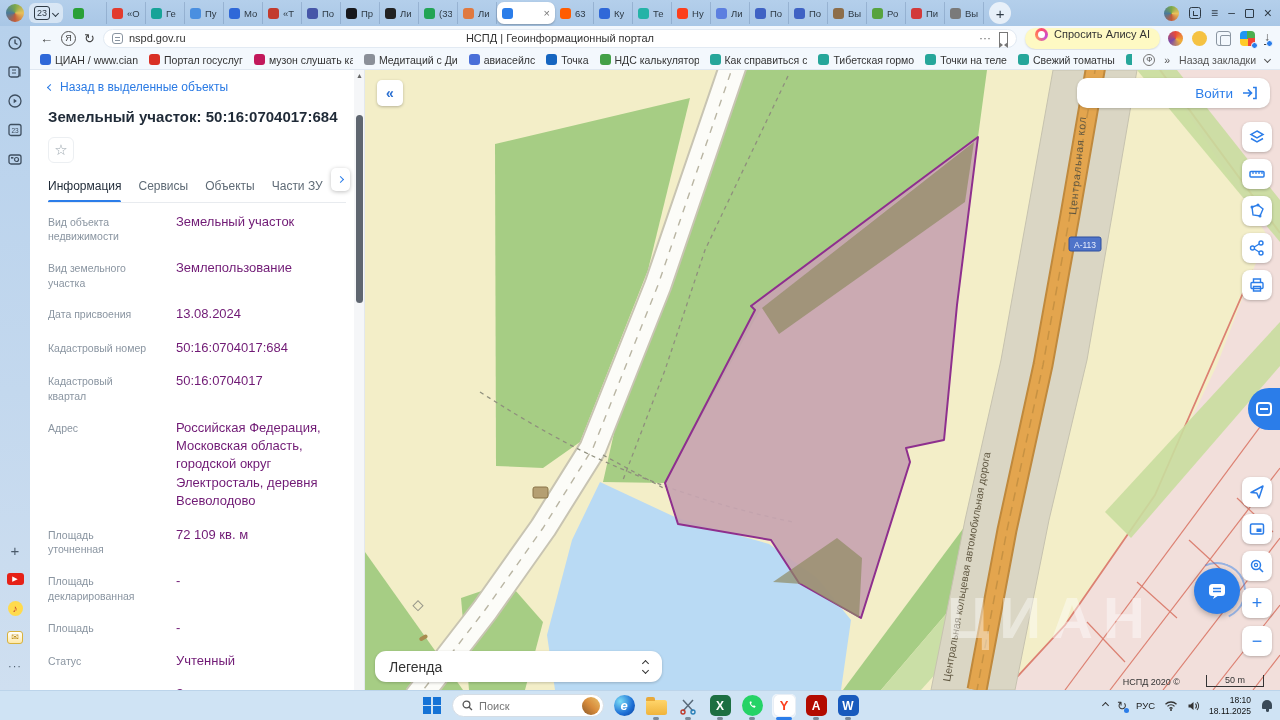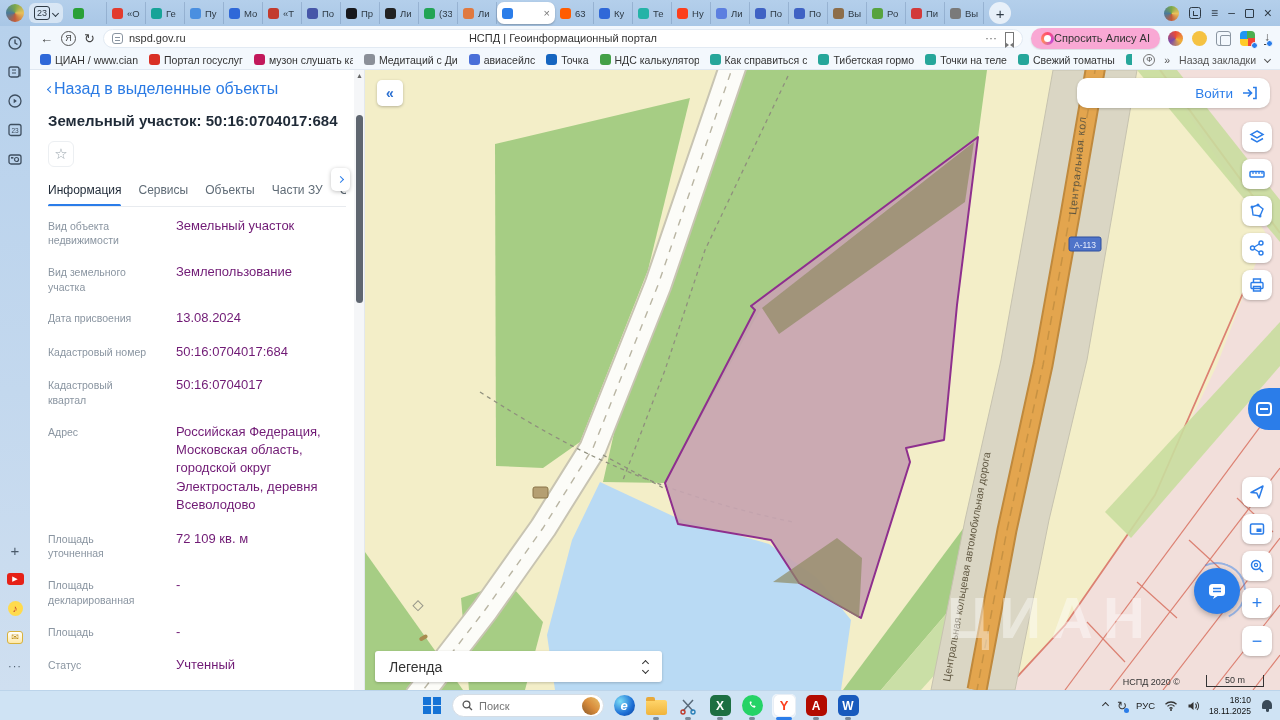--- a/index.html
+++ b/index.html
@@ -29,21 +29,21 @@
 .tbico{font-size:13px;color:#444;cursor:pointer;line-height:1}
 .ycircle{width:15px;height:15px;border:1.4px solid #555;border-radius:50%;font-size:9px;color:#444;display:flex;align-items:center;justify-content:center;cursor:pointer}
 .urlbox{flex:1;height:19px;background:#fff;border:1px solid #e2eaf3;border-radius:10px;display:flex;align-items:center;padding:0 8px;position:relative}
 .siteico{width:11px;height:11px;border:1.3px solid #8a95a1;border-radius:3px;margin-right:6px;position:relative}
 .siteico::after{content:"";position:absolute;left:2px;top:3px;right:2px;border-top:1.2px solid #8a95a1;box-shadow:0 3px 0 #8a95a1}
 .url{font-size:11px;color:#333}
 .ptitle-center{position:absolute;left:0;right:0;text-align:center;font-size:11px;color:#333;pointer-events:none}
 .urlright{margin-left:auto;display:flex;align-items:center;gap:8px;font-size:12px;color:#666}
 .ribbon{width:9px;height:12px;border:1.3px solid #777;border-bottom:none;position:relative}
 .ribbon::after{content:"";position:absolute;left:-1px;bottom:-4px;border:4px solid #777;border-top-width:0;border-left-color:transparent;border-right-color:transparent;border-bottom-color:transparent;border-top:3px solid transparent;width:9px;border-left:4.5px solid #777;border-right:4.5px solid #777;border-bottom:3px solid transparent;box-sizing:border-box}
-.alice{display:flex;align-items:center;background:#f9a8d4;border-radius:11px;height:21px;padding:0 10px;box-shadow:0 1px 2px rgba(0,0,0,.12);cursor:pointer}
+.alice{display:flex;align-items:flex-start;gap:6px;background:#fef9c3;border-radius:11px;height:21px;padding:0 10px;box-shadow:0 1px 2px rgba(0,0,0,.12);cursor:pointer}
 .alice .aico{width:13px;height:13px;border-radius:50%;background:conic-gradient(#ff4d6d,#c94bd6,#ff8a5c,#ff4d6d);position:relative}
 .alice .aico::after{content:"";position:absolute;inset:3px;background:#fff;border-radius:50%}
 .alice span{font-size:11px;color:#333}
 .exts{display:flex;align-items:center;gap:9px}
 .ext{width:15px;height:15px;border-radius:4px;cursor:pointer;position:relative}
 .ext1{background:conic-gradient(#e84a3a,#f0b23a,#7a4aa8,#e84a3a);border-radius:50%}
 .ext2{background:#f5c242;border-radius:50%}
 .ext3{border:1.3px solid #8a95a1;border-radius:3px}
 .ext3::after{content:"";position:absolute;left:3px;top:3px;width:9px;height:9px;border:1.3px solid #8a95a1;border-radius:2px;background:#f3f8fd}
 .ext4{background:conic-gradient(#4caf50 0 25%,#f44336 0 50%,#ffca28 0 75%,#2196f3 0)}
@@ -63,21 +63,21 @@
 
 .rail{position:absolute;left:0;top:26px;bottom:30px;width:30px;background:linear-gradient(#b7d1ec,#c3d8ee 55%,#cfdff0);display:flex;flex-direction:column;align-items:center;padding:6px 0}
 .railbtn{width:22px;height:22px;margin-bottom:7px;display:flex;align-items:center;justify-content:center;cursor:pointer;color:#3f4f60}
 .rail .spacer{flex:1}
 .yt{width:17px;height:12px;background:#e62117;border-radius:3px;color:#fff;font-size:7px;display:flex;align-items:center;justify-content:center}
 .ymusic{width:15px;height:15px;border-radius:50%;background:#ffdb4d;color:#c0392b;font-size:10px;display:flex;align-items:center;justify-content:center}
 .ymail{width:16px;height:13px;border-radius:3px;background:linear-gradient(#fff,#ffe9a8);border:1px solid #d8b23c;color:#b8860b;font-size:9px;display:flex;align-items:center;justify-content:center}
 
 .panel{position:absolute;left:30px;top:70px;width:335px;bottom:30px;background:#fff;border-right:1px solid #e3e8ee;overflow:hidden}
 .pinner{padding:10px 18px 0 18px}
-.backlink{display:flex;align-items:center;gap:1px;color:#2a7ae4;font-size:16px;cursor:pointer}
+.backlink{display:flex;align-items:center;gap:7px;color:#2a7ae4;font-size:12px;cursor:pointer}
 .ptitle{margin-top:14px;font-size:15px;font-weight:bold;color:#1f2a37}
 .star{margin-top:12px;width:26px;height:26px;border:1px solid #eceff2;border-radius:6px;display:flex;align-items:center;justify-content:center;color:#9aa5ad;font-size:15px;cursor:pointer}
 .ptabs{margin-top:16px;display:flex;gap:17px;border-bottom:1px solid #e8ebef;padding-bottom:9px;position:relative;overflow:hidden;white-space:nowrap}
 .ptab{font-size:12px;color:#5f6b76;cursor:pointer;position:relative;flex:0 0 auto}
 .ptab.active{color:#1f2a37}
 .ptab.active::after{content:"";position:absolute;left:0;right:0;bottom:-10px;height:3px;background:#2b7de9;border-radius:2px}
 .ptab-more{position:absolute;right:14px;top:98px;width:19px;height:23px;background:#fff;border-radius:5px;box-shadow:0 1px 4px rgba(0,0,0,.25);display:flex;align-items:center;justify-content:center;color:#2b7de9;cursor:pointer;z-index:3}
 .fields{margin-top:2px}
 .frow{display:grid;grid-template-columns:104px 1fr;gap:24px;padding:7.5px 0}
 .flabel{font-size:10.5px;color:#8a95a1;line-height:1.4;padding-top:2px}
@@ -90,21 +90,21 @@
 .map svg.base{position:absolute;inset:0}
 .mbtn{position:absolute;right:8px;width:30px;height:30px;background:#fff;border-radius:8px;box-shadow:0 1px 3px rgba(0,0,0,.25);display:flex;align-items:center;justify-content:center;cursor:pointer;color:#2b7de9;z-index:4}
 .collapse{position:absolute;left:12px;top:10px;width:26px;height:26px;background:#fff;border-radius:5px;box-shadow:0 1px 3px rgba(0,0,0,.25);display:flex;align-items:center;justify-content:center;color:#2a6fd1;font-size:14px;font-weight:bold;cursor:pointer;z-index:4}
 .login{position:absolute;right:10px;top:8px;width:193px;height:30px;background:#fff;border-radius:10px;box-shadow:0 1px 3px rgba(0,0,0,.2);display:flex;align-items:center;justify-content:flex-end;gap:8px;padding:0 12px;cursor:pointer;z-index:4}
 .login span{color:#2b7de9;font-size:13.5px}
 .pillhandle{position:absolute;right:0;top:318px;width:32px;height:42px;background:#2b7de9;border-radius:21px 0 0 21px;display:flex;align-items:center;justify-content:center;z-index:4;cursor:pointer}
 .pillhandle .pi{width:16px;height:14px;border:2px solid #fff;border-radius:4px;position:relative}
 .pillhandle .pi::after{content:"";position:absolute;left:2px;top:4px;width:8px;height:2px;background:#fff}
 .chatfab{position:absolute;right:40px;top:498px;width:46px;height:46px;border-radius:50%;background:#2b7de9;box-shadow:0 2px 6px rgba(0,0,0,.3);display:flex;align-items:center;justify-content:center;z-index:4;cursor:pointer}
 .chatfab::before{content:"";position:absolute;inset:-6px;border:2px solid rgba(43,125,233,.45);border-radius:50%;border-left-color:transparent;border-bottom-color:transparent;transform:rotate(20deg)}
-.legend{position:absolute;left:10px;bottom:8px;width:287px;height:31px;background:#fff;border-radius:3px;box-shadow:0 1px 3px rgba(0,0,0,.2);display:flex;align-items:center;padding:0 14px;z-index:4;cursor:pointer}
+.legend{position:absolute;left:10px;bottom:8px;width:287px;height:31px;background:#fff;border-radius:11px;box-shadow:0 1px 3px rgba(0,0,0,.2);display:flex;align-items:center;padding:0 14px;z-index:4;cursor:pointer}
 .legend span{font-size:14px;color:#333}
 .legchev{margin-left:auto;display:flex;flex-direction:column;gap:2px;color:#444}
 .attr{position:absolute;right:100px;bottom:3px;font-size:9px;color:#333;z-index:4}
 .scale{position:absolute;right:16px;bottom:3px;width:58px;border-left:1px solid #333;border-right:1px solid #333;border-bottom:1px solid #333;height:12px;font-size:9px;color:#333;text-align:center;z-index:4}
 
 .taskbar{position:absolute;left:0;right:0;bottom:0;height:30px;background:#cfe3f4;border-top:1px solid #bcd4ea;display:flex;align-items:center;justify-content:center;gap:8px;z-index:10}
 .tb-app{width:24px;height:24px;display:flex;align-items:center;justify-content:center;position:relative;cursor:pointer}
 .runbar{position:absolute;bottom:-2px;left:50%;transform:translateX(-50%);width:6px;height:2.5px;border-radius:2px;background:#7a8a99}
 .runbar.wide{width:16px;background:#2b7de9}
 .startlogo{display:grid;grid-template-columns:8px 8px;grid-template-rows:8px 8px;gap:1.5px}

